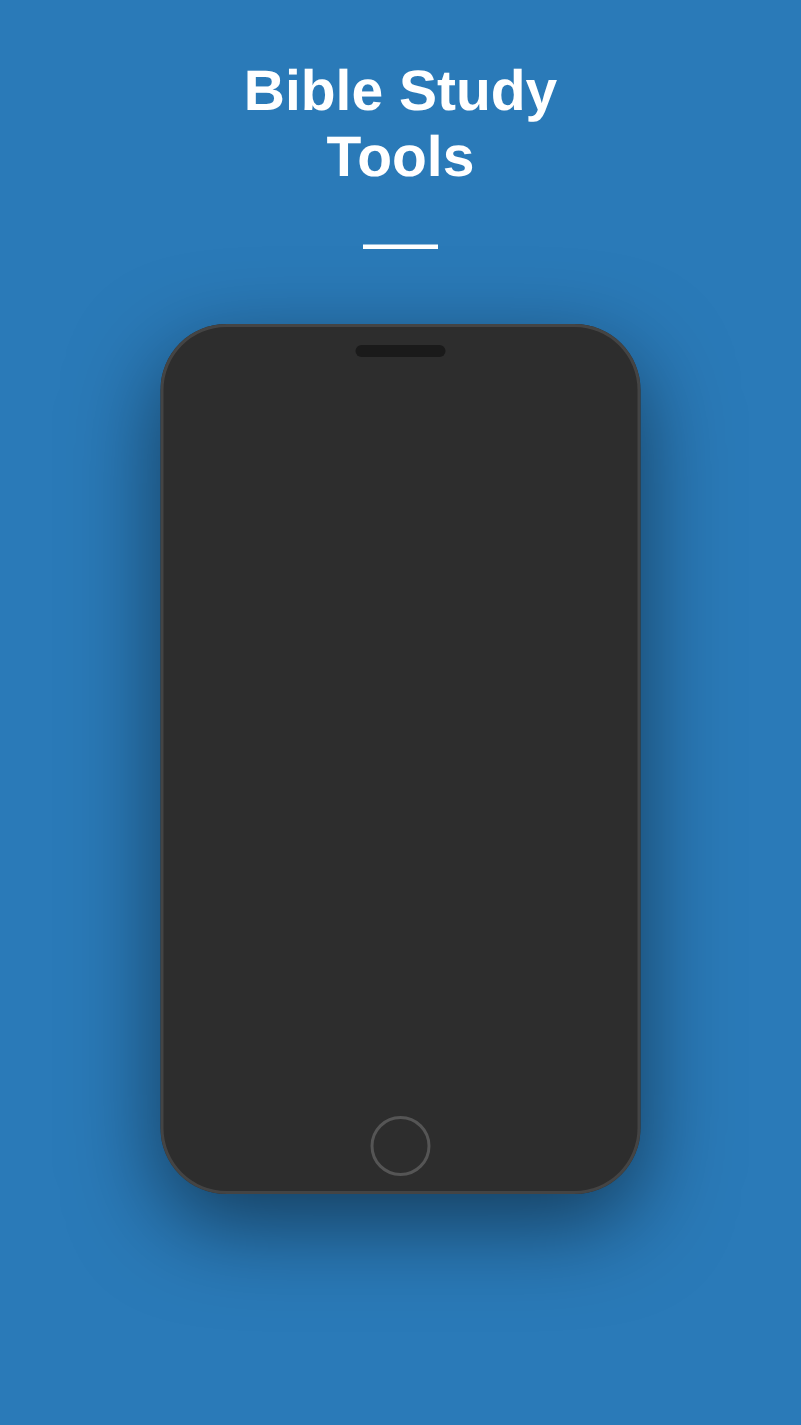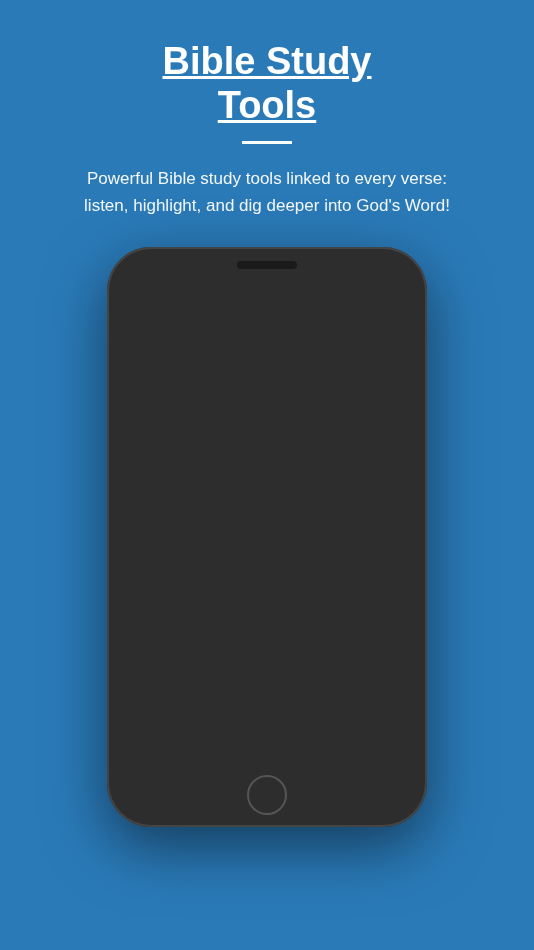--- a/index.html
+++ b/index.html
@@ -17,22 +17,21 @@
     
     .header-section {
       text-align: center;
       padding: 40px 30px 0px 30px;
       color: white;
     }
     .main-title {
       font-size: 38px;
       font-weight: 900;
       line-height: 1.15;
-      margin-bottom: 14px;
-      text-decoration: underline;
+      margin-bottom: 36px;
     }
     .divider-line {
       width: 50px;
       height: 3px;
       background: white;
       margin: 0 auto 22px auto;
     }
     .subtitle {
       font-size: 17px;
       font-weight: 400;
@@ -276,21 +275,20 @@
       margin-right: 1px;
       vertical-align: middle;
     }
   </style>
 </head>
 <body>
 
 <div class="header-section">
   <h1 class="main-title">Bible Study<br>Tools</h1>
   <div class="divider-line"></div>
-  <p class="subtitle">Powerful Bible study tools linked to every verse: listen, highlight, and dig deeper into God's Word!</p>
 </div>
 
 <div class="phone-wrapper">
 
   <div class="phone-frame"></div>
 
   <div class="phone-screen">
 
     <div class="status-bar">
       <span class="status-left">Carrier</span>

